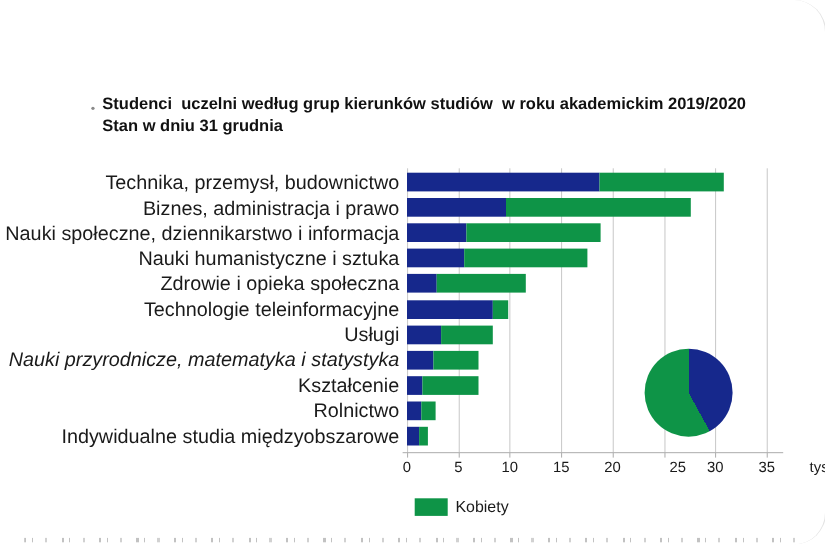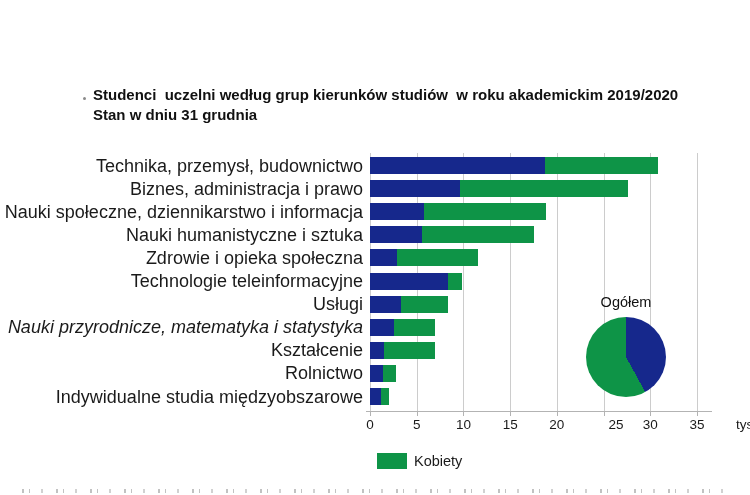--- a/index.html
+++ b/index.html
@@ -1,19 +1,19 @@
 <!DOCTYPE html>
 <html><head>
 <meta charset="utf-8">
 <style>
   html,body{margin:0;padding:0;background:#fff;}
   #app{
     position:relative;width:750px;height:495px;background:#ffffff;
     font-family:"Liberation Sans","DejaVu Sans",sans-serif;
-    overflow:hidden;border-right:1px solid #e3e3e3;
+    overflow:hidden;border-right:1px solid #e3e3e3;border-radius:29px;
   }
   .title-block{position:absolute;left:93px;top:85px;color:#111111;}
   .title-line{font-size:15px;font-weight:bold;line-height:20px;white-space:pre-wrap;}
   .title-dot{position:absolute;left:83px;top:97px;width:3px;height:3px;background:#8a8a8a;border-radius:50%;}
   .cat-label{
     position:absolute;left:4px;width:359px;height:18px;text-align:right;
     font-size:18px;line-height:18px;color:#1a1a1a;white-space:nowrap;
   }
   .gridline{position:absolute;width:1px;background:#cccccc;}
   .axis-line{position:absolute;height:1px;background:#b3b3b3;}
@@ -106,21 +106,20 @@
       <div class="bar-seg" style="left: 370px; top: 341.8px; width: 14.0145px; background: rgb(22, 40, 140);"></div>
       <div class="bar-seg" style="left: 384.014px; top: 341.8px; width: 51.3865px; background: rgb(14, 148, 71);"></div>
       <div class="cat-label" style="top: 364.4px;">Rolnictwo</div>
       <div class="bar-seg" style="left: 370px; top: 364.9px; width: 13.0802px; background: rgb(22, 40, 140);"></div>
       <div class="bar-seg" style="left: 383.08px; top: 364.9px; width: 13.0802px; background: rgb(14, 148, 71);"></div>
       <div class="cat-label" style="top: 387.5px;">Indywidualne studia międzyobszarowe</div>
       <div class="bar-seg" style="left: 370px; top: 388px; width: 11.2116px; background: rgb(22, 40, 140);"></div>
       <div class="bar-seg" style="left: 381.212px; top: 388px; width: 7.4744px; background: rgb(14, 148, 71);"></div>
     </div>
 
-  <div class="pie-title">Ogółem</div>
   <div id="pie" class="pie" style="background: conic-gradient(rgb(22, 40, 140) 0deg, rgb(22, 40, 140) 42%, rgb(14, 148, 71) 42%, rgb(14, 148, 71) 100%);"></div>
 
   <div id="legend" class="legend">
       <div class="legend-item">
         <div class="legend-swatch" style="background: rgb(14, 148, 71);"></div>
         <div class="legend-label">Kobiety</div>
       </div>
     </div>
 
   <div class="clipped-footnote"></div>

